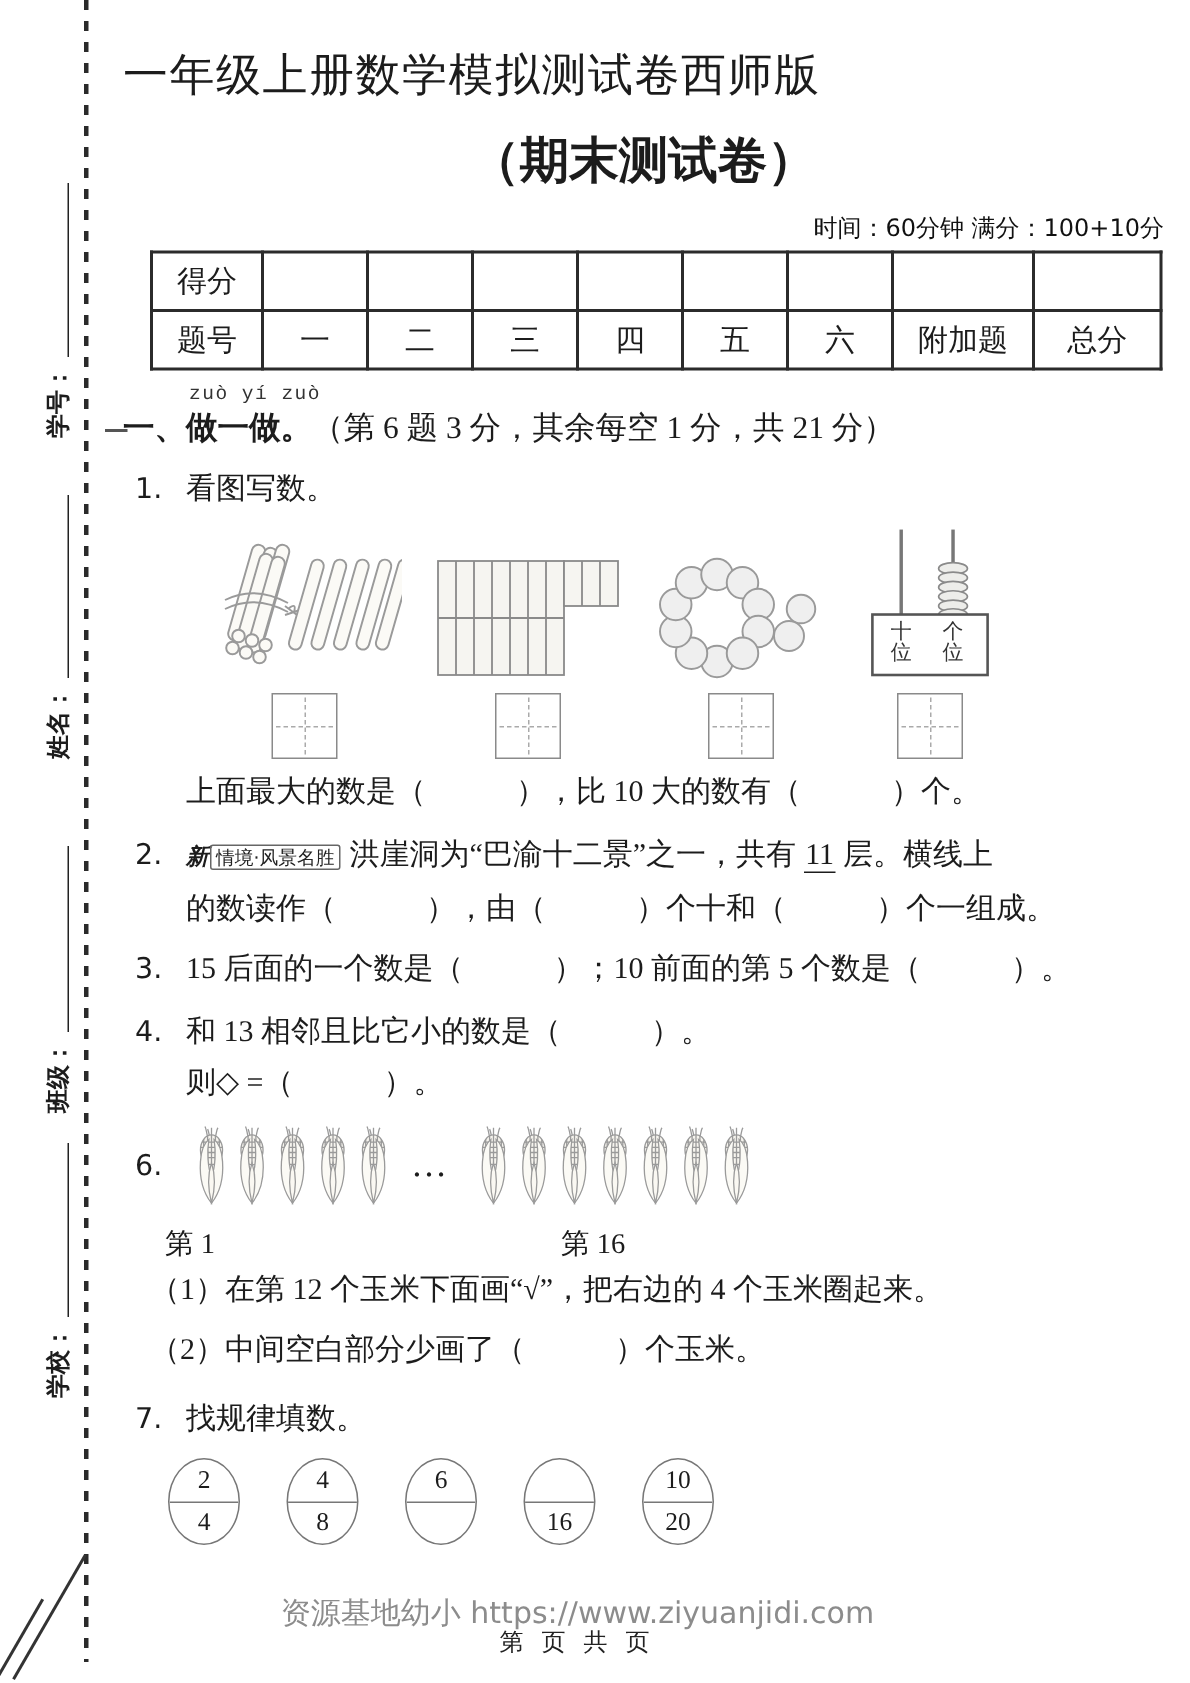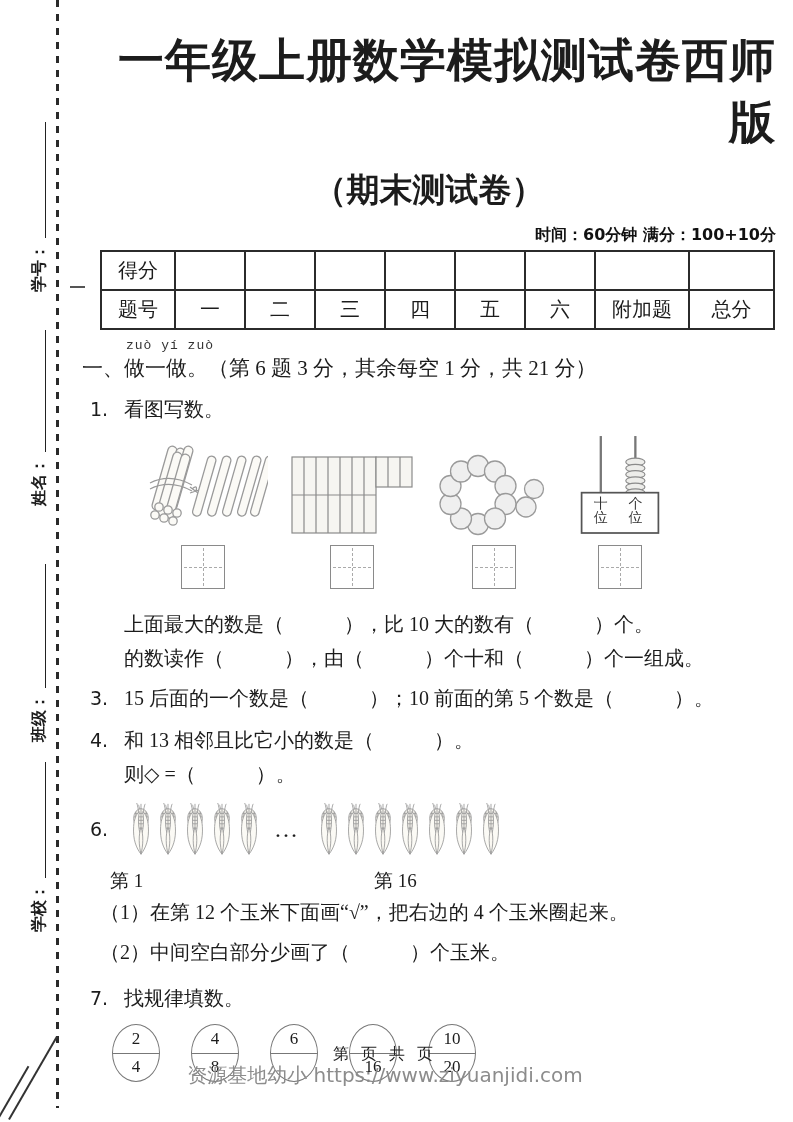--- a/index.html
+++ b/index.html
@@ -17,33 +17,33 @@
   .seal-field .blank{flex:1;border-bottom:1.6px solid #222;margin:0 2px 4px 6px;}
   #sf0{top:292px;width:172px;}
   #sf1{top:506px;width:178px;}
   #sf2{top:742px;width:180px;}
   #sf3{top:932px;width:172px;}
   .diag{position:absolute;width:2px;background:#333;}
   #d1{left:32px;top:1030px;height:96px;transform:rotate(30deg);}
   #d2{left:12px;top:1062px;height:62px;transform:rotate(30deg);}
   
   .main{position:absolute;left:82px;top:0;width:694px;}
-  .title{margin-top:30px;text-align:right;font-family:"DejaVu Sans","Liberation Sans",sans-serif;
-    font-weight:700;font-size:46px;letter-spacing:1px;}
+  .title{margin-top:30px;text-align:left;font-family:"DejaVu Sans","Liberation Sans",sans-serif;
+    font-weight:400;font-size:30px;letter-spacing:1px;}
   .subtitle{margin-top:14px;text-align:center;font-family:"DejaVu Sans","Liberation Sans",sans-serif;
     font-weight:700;font-size:33px;}
   .meta{margin-top:12px;text-align:right;font-family:"DejaVu Sans","Liberation Sans",sans-serif;
-    font-size:16px;color:#111;font-weight:bold;}
+    font-size:16px;color:#111;}
   table.score{border-collapse:collapse;table-layout:fixed;width:675px;margin-left:18px;margin-top:4px;}
   table.score td{border:2px solid #2b2b2b;height:37px;text-align:center;font-size:20px;padding:0;}
   
   .pinyin{margin:8px 0 0 44px;font-family:Liberation Mono, monospace;
     font-size:13px;color:#333;letter-spacing:1px;}
   .sec-line{font-size:21px;line-height:30px;}
-  .sec-line .sec-title{font-weight:400;text-align:center;}
+  .sec-line .sec-title{font-weight:700;text-align:center;}
   
   .q{margin-left:8px;font-size:20px;line-height:32px;}
   .qnum{display:inline-block;min-width:20px;margin-right:14px;
     font-family:"DejaVu Sans","Liberation Sans",sans-serif;font-size:19px;}
   .cont{margin-left:42px;}
   .u{border-bottom:1.6px solid #1c1c1c;padding:0 1px;}
   .badge2{font-size:13px;margin-right:6px;white-space:nowrap;}
   .badge2 .pfx{font-family:"DejaVu Sans","Liberation Sans",sans-serif;font-weight:700;font-style:italic;
     font-size:15px;margin-right:1px;}
   .badge-box{border:1px solid #666;border-radius:2px;padding:0 3px;font-size:12.5px;
@@ -66,21 +66,21 @@
   .corn-labels span{position:absolute;top:10px;}
   
   .circle-row{display:flex;gap:31px;margin:10px 0 0 30px;}
   .oval{width:46px;height:56px;border:1.6px solid #777;border-radius:50%;overflow:hidden;
     display:flex;flex-direction:column;background:#fff;}
   .oval .half{flex:1;display:flex;align-items:center;justify-content:center;font-size:17px;}
   .oval .half.top{border-bottom:1.6px solid #777;}
   
   .footer-credit{position:absolute;left:0;top:1062px;width:770px;text-align:center;
     font-family:"DejaVu Sans","Liberation Sans",sans-serif;font-size:20px;color:#8c8c8c;}
-  .footer-page{position:absolute;left:0;top:1044px;width:770px;text-align:center;
+  .footer-page{position:absolute;left:0;top:1085px;width:770px;text-align:center;
     font-size:16px;color:#222;letter-spacing:4px;}
   .pic{display:block;}
 </style>
 </head>
 <body>
 
 <svg width="0" height="0" style="position:absolute">
   <defs>
     <clipPath id="cobclip">
         <ellipse cx="15" cy="19" rx="8.5" ry="11.5"></ellipse>
@@ -243,22 +243,25 @@
             <ellipse cx="66" cy="62" rx="10" ry="4"></ellipse>
         </g>
         <rect x="10" y="62" width="80" height="42" fill="#ffffff" stroke="#555" stroke-width="1.8"></rect>
         <text x="30" y="78" text-anchor="middle" font-size="14.5" fill="#333"><tspan x="30" dy="0">十</tspan><tspan x="30" dy="15">位</tspan></text>
         <text x="66" y="78" text-anchor="middle" font-size="14.5" fill="#333"><tspan x="66" dy="0">个</tspan><tspan x="66" dy="15">位</tspan></text>
       </svg>
       <div class="tian"></div>
     </div>
   </div>
 
-  <div class="q cont" style="margin-top:19px">上面最大的数是（　　　），比 10 大的数有（　　　）个。</div>
-
+  <div class="q cont" style="margin-top:6px">上面最大的数是（　　　），比 10 大的数有（　　　）个。</div>
+
+  <div class="q" style="margin-top:10px">
+    <span class="qnum">2.</span><span class="badge2"><span class="pfx">新</span><span class="badge-box">情境·风景名胜</span></span><span>洪崖洞为“巴渝十二景”之一，共有 </span><span class="u">11</span><span> 层。横线上</span>
+  </div>
   <div class="q cont" style="margin-top:2px">的数读作（　　　），由（　　　）个十和（　　　）个一组成。</div>
 
   <div class="q" style="margin-top:8px">
     <span class="qnum">3.</span><span>15 后面的一个数是（　　　）；10 前面的第 5 个数是（　　　）。</span>
   </div>
 
   <div class="q" style="margin-top:10px">
     <span class="qnum">4.</span><span>和 13 相邻且比它小的数是（　　　）。</span>
   </div>
 

